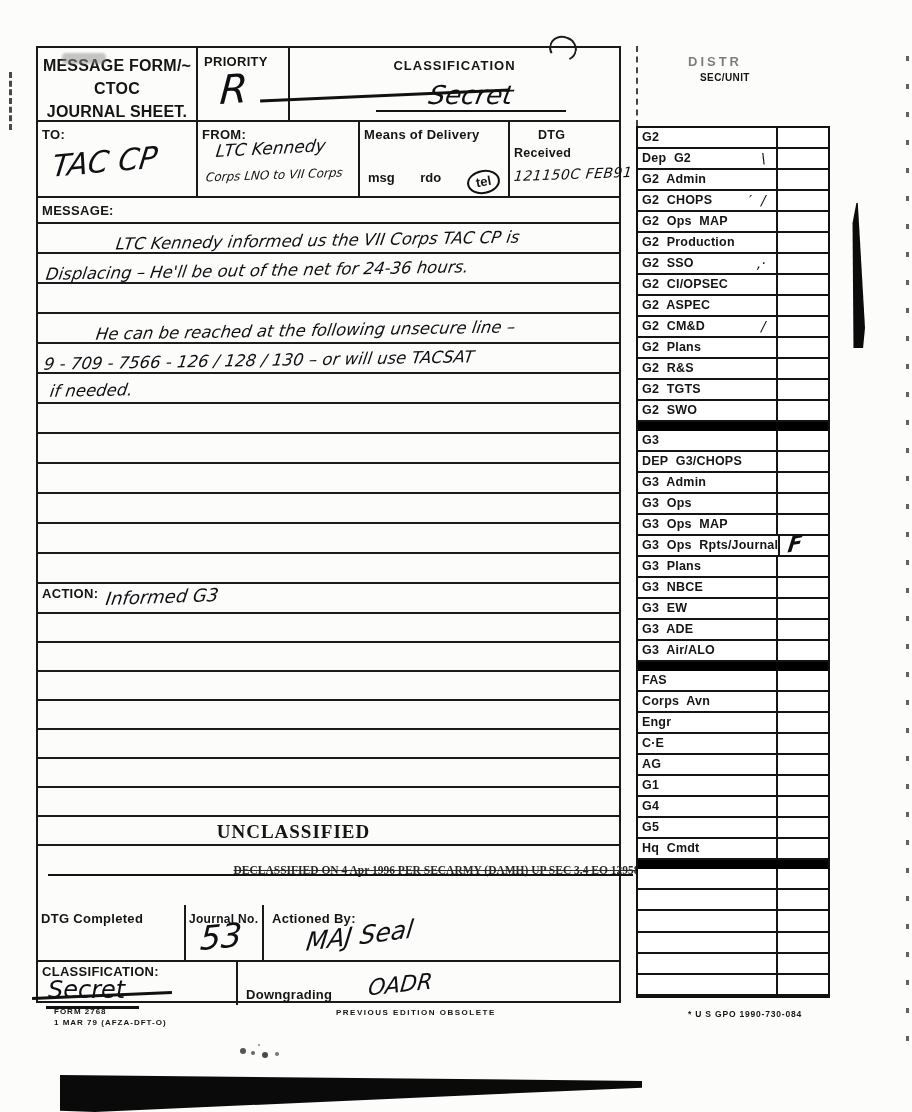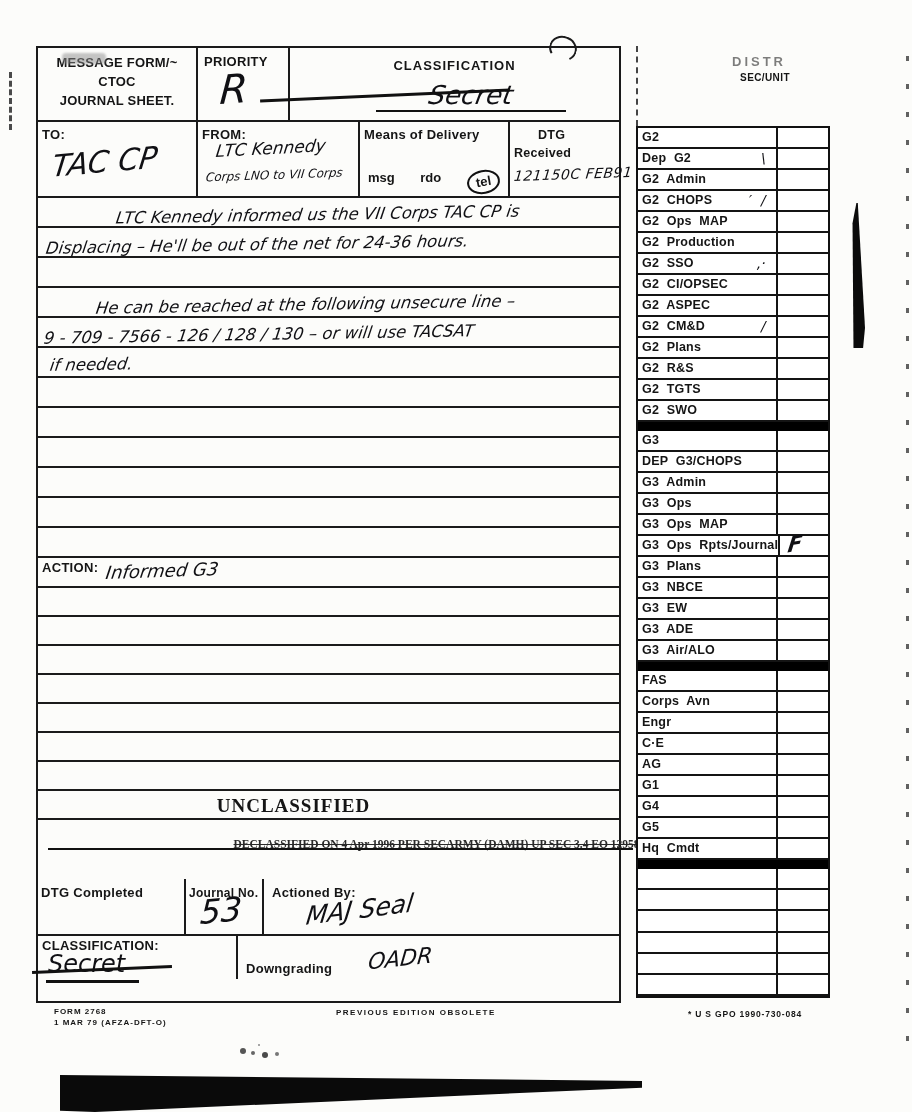--- a/index.html
+++ b/index.html
@@ -19,21 +19,21 @@
   #form {
     position: absolute; left: 36px; top: 46px; width: 585px; height: 957px;
     border: 2px solid #1a1a1a;
   }
   .frow { display: flex; border-bottom: 2px solid #1a1a1a; }
   .fcell { border-right: 2px solid #1a1a1a; position: relative; }
   .fcell:last-child { border-right: none; }
   
   #hdr-row { height: 74px; }
   #title-cell { width: 160px; text-align: center; padding-top: 6px; }
-  #title-cell div { font-size: 13px; font-weight: bold; line-height: 1.45; letter-spacing: .2px; }
+  #title-cell div { font-size: 16px; font-weight: bold; line-height: 1.45; letter-spacing: .2px; }
   #title-smudge { position: absolute; left: 24px; top: 5px; width: 44px; height: 11px;
     background: #8d8d8d; opacity: .5; border-radius: 4px; filter: blur(1.2px); }
   #priority-cell { width: 92px; padding: 4px 0 0 6px; }
   #priority-hand { position: absolute; left: 22px; top: 18px; font-size: 40px; transform: rotate(-4deg) skewX(-8deg); }
   #class-cell { flex: 1; text-align: center; padding-top: 8px; border-radius: 18px; }
   #class-cell .lbl { letter-spacing: 1px; }
   #class-secret-wrap { position: absolute; left: 86px; top: 32px; width: 190px; border-bottom: 2.5px solid #111; text-align: center; }
   .secret-hand { font-size: 26px; transform: skewX(-10deg); display: inline-block; position: relative; }
   .strike-line { position: absolute; height: 3px; background: #111; transform: rotate(-2.5deg); }
   #class-strike { left: -30px; top: 46px; width: 250px; }
@@ -84,21 +84,21 @@
   #classb-secret { position: absolute; left: 8px; top: 14px; font-size: 24px; border-bottom: 3px solid #111; padding: 0 14px 2px 2px; }
   #classb-strike { left: -6px; top: 32px; width: 140px; }
   #downgrade-cell { flex: 1; }
   #downgrade-cell .lbl { position: absolute; left: 8px; bottom: 3px; }
   #downgrade-hand { position: absolute; left: 130px; bottom: 8px; font-size: 22px; transform: rotate(-6deg) skewX(-12deg); }
   
   #footer-left { position: absolute; left: 54px; top: 1006px; font-size: 8px; font-weight: bold; letter-spacing: 1px; line-height: 1.4; }
   #footer-right { position: absolute; left: 336px; top: 1008px; font-size: 8px; font-weight: bold; letter-spacing: 1.5px; }
   
   #distro-header { position: absolute; left: 636px; top: 46px; width: 194px; height: 80px;
-    border-left: 2px dashed #444; padding: 8px 0 0 50px; text-align: center; }
+    border-left: 2px dashed #444; padding: 8px 0 0 50px; }
   #distro-h1 { font-size: 13px; font-weight: bold; letter-spacing: 3px; opacity: .55; }
   #distro-h2 { font-size: 10px; font-weight: bold; margin: 3px 0 0 12px; letter-spacing: .4px; }
   #distro-table { position: absolute; left: 636px; top: 126px; width: 194px; border: 2px solid #111; background: #fff; }
   .drow { display: flex; height: 21px; border-bottom: 2px solid #141414; }
   .drow-tall { height: 21.2px; }
   .dname { flex: 1; border-right: 2px solid #141414; padding: 2px 0 0 4px;
     font-size: 12.5px; font-weight: bold; letter-spacing: .2px; word-spacing: 4px;
     white-space: nowrap; position: relative; }
   .dcheck { width: 50px; position: relative; }
   .dbar { height: 9px; background: #000; }
@@ -166,20 +166,23 @@
           <span>rdo</span>
           <span id="tel-circle">tel</span>
         </div>
       </div>
       <div class="fcell" id="dtg-cell">
         <span class="lbl">DTG Received</span>
         <span class="hand" id="dtg-hand">121150C FEB91</span>
       </div>
     </div>
 
+    <div id="msg-label-row">
+      <span class="lbl">MESSAGE:</span>
+    </div>
     <div id="message-rows">
         <div class="mrow">
           <span class="hand msg-hand" style="margin-left: 78px;">LTC Kennedy informed us the VII Corps TAC CP is</span>
         </div>
         <div class="mrow">
           <span class="hand msg-hand" style="margin-left: 8px;">Displacing – He'll be out of the net for 24-36 hours.</span>
         </div>
         <div class="mrow">
           <span class="hand msg-hand" style="margin-left: 0px;"></span>
         </div>

